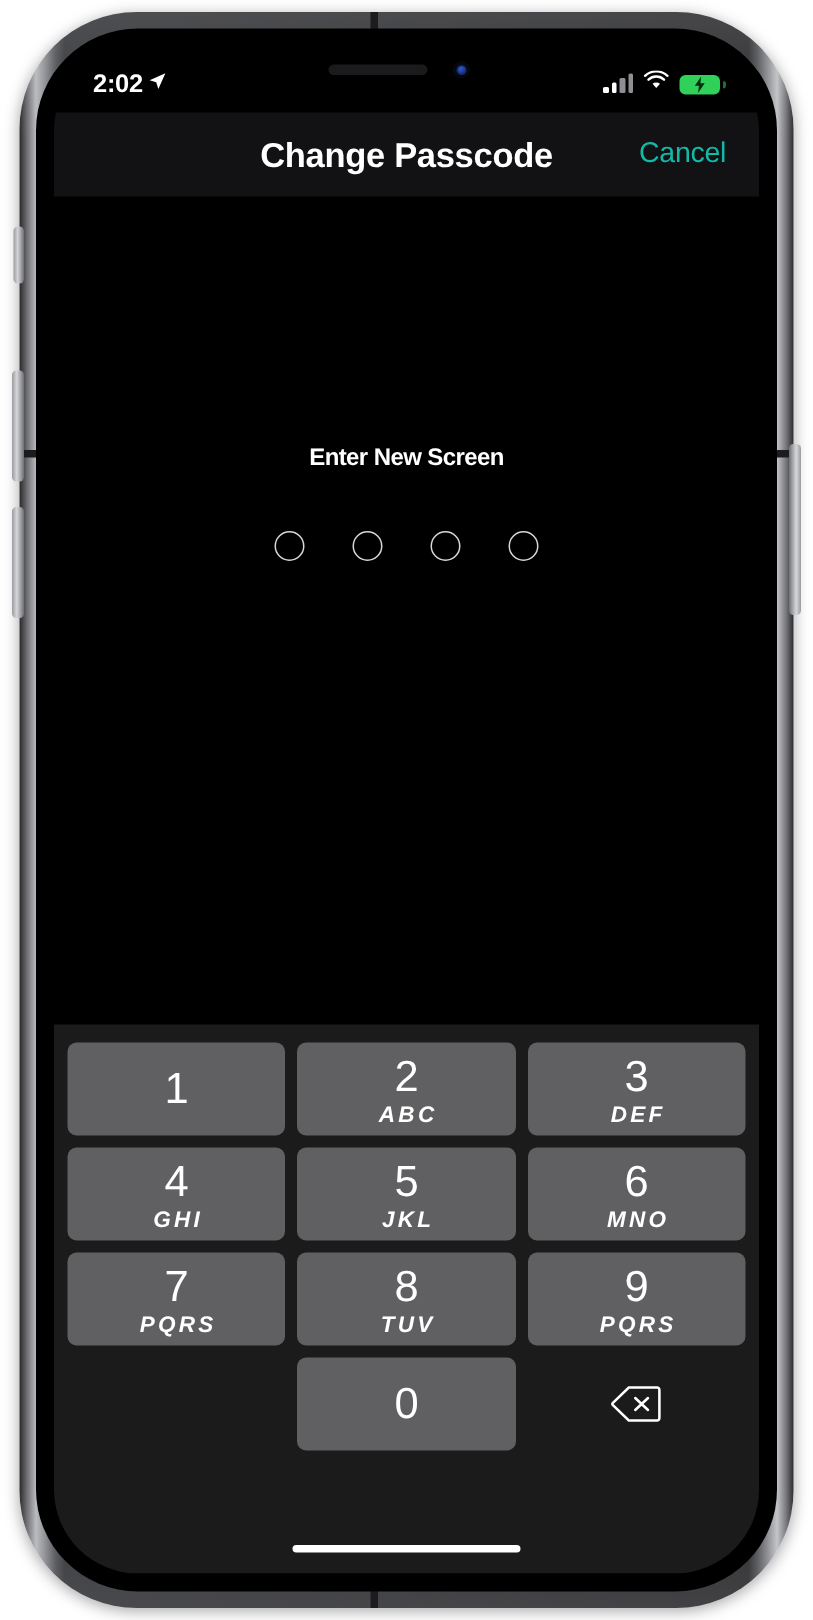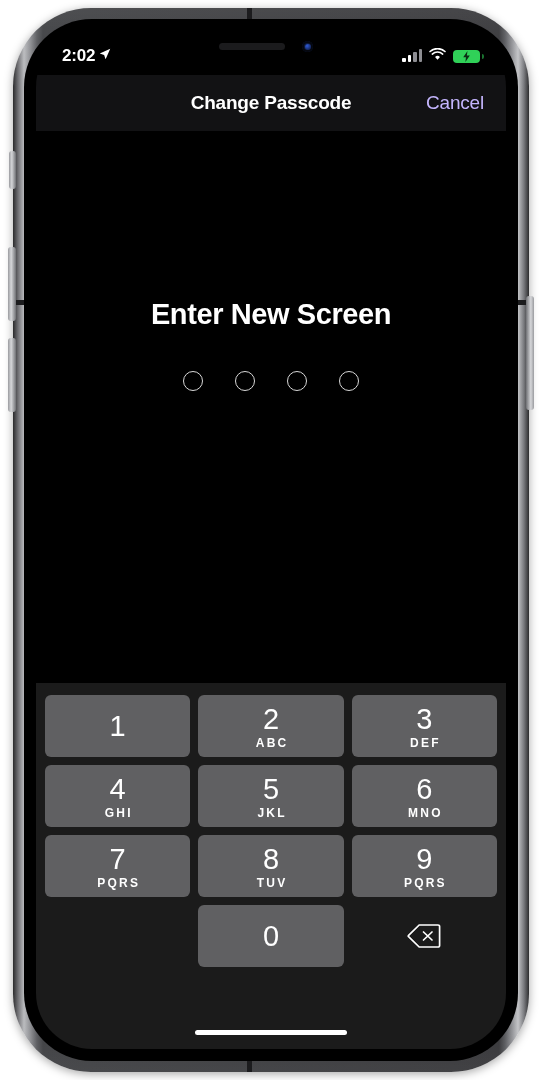--- a/index.html
+++ b/index.html
@@ -82,44 +82,44 @@
   .wifi{margin:0 1px;}
   .battery{position:relative;width:27px;height:13px;border-radius:4px;
     background:#30d158;display:flex;align-items:center;justify-content:center;}
   .battery::after{content:"";position:absolute;right:-4px;top:4px;
     width:2px;height:5px;border-radius:0 2px 2px 0;background:#30d158;opacity:.55;}
 
   
   .navbar{position:absolute;left:0;top:44px;width:100%;height:56px;
     background:#121214;display:flex;align-items:center;z-index:20;}
   .nav-title{position:absolute;left:0;right:0;text-align:center;
-    color:#fff;font-size:19px;font-weight:bold;letter-spacing:-.2px;}
-  .nav-cancel{position:absolute;right:22px;color:#c4b5fd;
+    color:#fff;font-size:23px;font-weight:bold;letter-spacing:-.2px;}
+  .nav-cancel{position:absolute;right:22px;color:#14b8a6;
     font-size:19px;letter-spacing:-.2px;cursor:pointer;}
 
   
   .content{position:absolute;left:0;top:100px;width:100%;height:552px;
     display:flex;flex-direction:column;align-items:center;}
   .prompt{margin-top:164px;color:#fff;text-align:center;
-    font-size:29px;font-weight:bold;line-height:1.32;letter-spacing:-.4px;}
+    font-size:16px;font-weight:bold;line-height:1.32;letter-spacing:-.4px;}
   .dots{margin-top:38px;display:flex;gap:32px;}
   .dot{width:20px;height:20px;border-radius:50%;
     border:1.6px solid #d8d8d8;box-sizing:border-box;background:transparent;}
 
   
   .keypad{position:absolute;left:0;bottom:0;width:470px;height:366px;
     background:#1b1b1b;padding:12px 9px 0 9px;box-sizing:border-box;}
   .krow{display:flex;gap:8px;margin-bottom:8px;height:62px;}
   .key{flex:1;background:#606062;border-radius:6px;
     display:flex;flex-direction:column;align-items:center;justify-content:center;
     cursor:pointer;user-select:none;}
   .key .num{color:#fff;font-size:29px;font-weight:300;line-height:1;
     margin-top:2px;}
-  .key .ltr{color:#fff;font-size:12px;font-weight:bold;letter-spacing:2.2px;
-    margin-top:3px;margin-left:2.2px;line-height:1;}
+  .key .ltr{color:#fff;font-size:15px;font-weight:bold;letter-spacing:2.2px;
+    margin-top:3px;margin-left:2.2px;line-height:1;font-style:italic;}
   .key.nogap .num{margin-top:0;}
   .key.blank{background:transparent;cursor:default;}
   .key.del{background:transparent;cursor:pointer;}
 
   
   .home-ind{position:absolute;left:50%;transform:translateX(-50%);
     bottom:14px;width:152px;height:5px;border-radius:3px;background:#fff;z-index:50;}
 </style>
 </head>
 <body>

